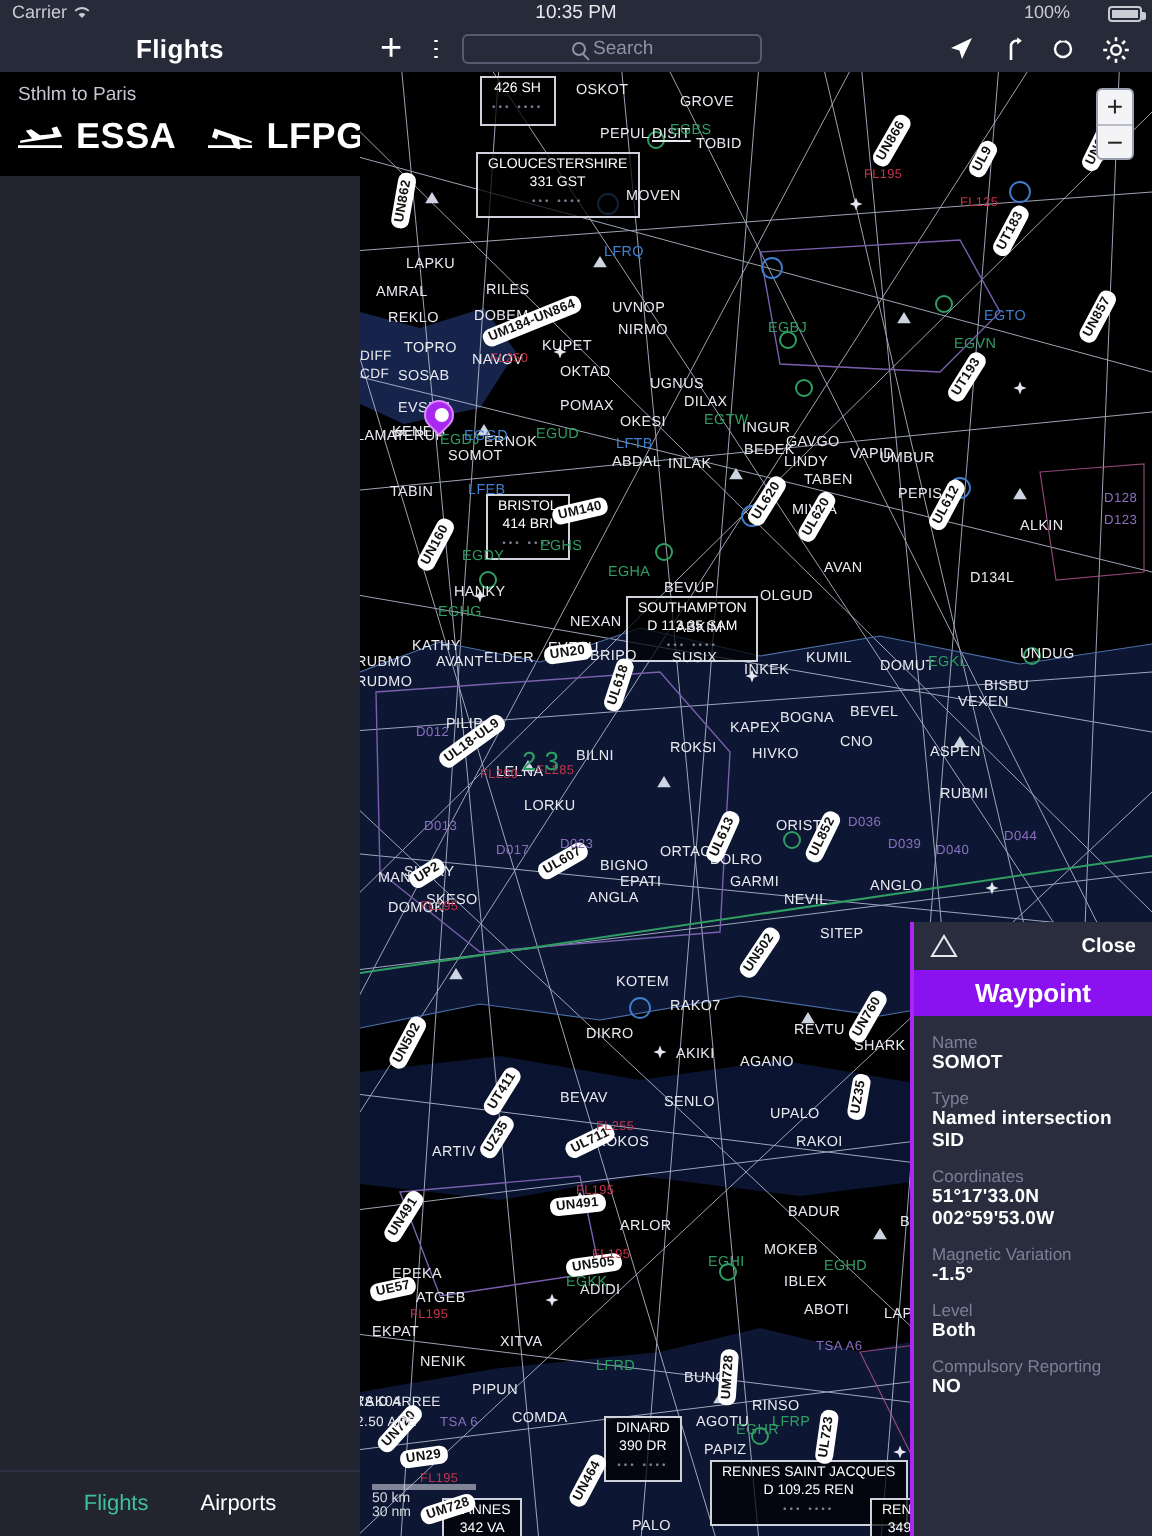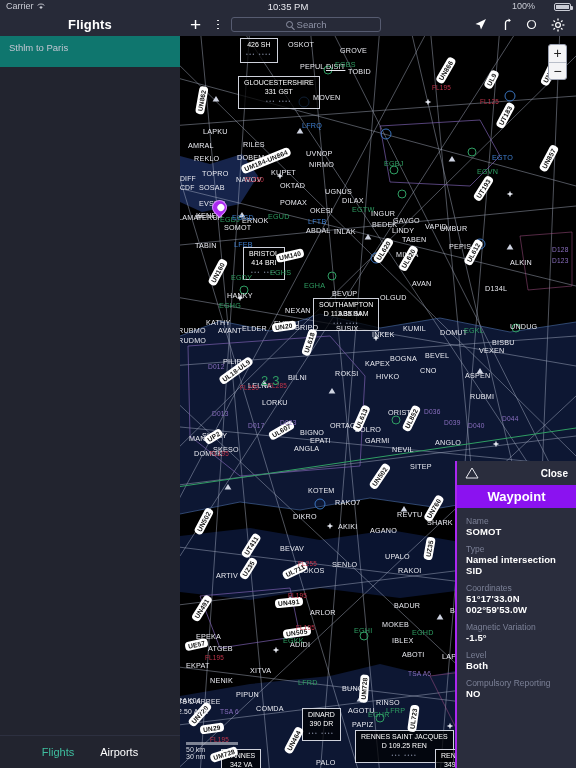--- a/index.html
+++ b/index.html
@@ -38,21 +38,21 @@
     display: flex; align-items: center; justify-content: center; gap: 4px;
     color: #8f93a6; font-size: 9.5px; margin-left: 6px;
   }
   .mag { width: 7px; height: 7px; border: 1.2px solid #8f93a6; border-radius: 50%; position: relative; display:inline-block;}
   .mag::after { content:""; position:absolute; right:-3px; bottom:-2px; width:4px; height:1.2px; background:#8f93a6; transform: rotate(45deg);}
   .nav-icons { margin-left: auto; display: flex; align-items: center; gap: 13px; padding-right: 11px; }
   .nav-icons svg { display:block; }
 
   
   .sidebar { position: absolute; top: 36px; left: 0; width: 180px; bottom: 33px; background: #22242f; }
-  .route-card { background: #0f766e; padding: 6px 9px 9px 9px; }
+  .route-card { background: #000000; padding: 6px 9px 9px 9px; }
   .route-sub { font-size: 9.5px; color: #c3c6d2; margin-bottom: 5px; }
   .route-row { display: flex; align-items: center; gap: 4px; }
   .ap { display: flex; align-items: center; gap: 5px; color: #fff; font-size: 18px; font-weight: 700; letter-spacing: .3px;}
   .ap + .ap { margin-left: 12px; }
 
   
   .tabbar {
     position: absolute; bottom: 0; left: 0; width: 180px; height: 33px;
     background: #22242f; display: flex; align-items: center; justify-content: center; gap: 26px;
     border-top: 1px solid #2d3040;
@@ -163,20 +163,36 @@
           <line x1="11.5" y1="2.5" x2="10.1" y2="3.9"></line>
             <line x1="3.9" y1="10.1" x2="2.5" y2="11.5"></line>
         </g>
       </svg>
     </div>
   </div>
 
   <div class="sidebar">
     <div class="route-card">
       <div class="route-sub">Sthlm to Paris</div>
+      <div class="route-row">
+        <div class="ap">
+          <svg width="24" height="13" viewBox="0 0 24 13">
+            <path d="M1 9.5 L22 6.2 L19.5 1.2 L16.8 2 L17.9 5 L11 5.6 L6.6 2.6 L3.9 3.4 L7 7.3 L1.2 8.2 Z" fill="#fff"></path>
+            <rect x="0" y="10.6" width="22" height="1.4" fill="#fff"></rect>
+          </svg>
+          <span>ESSA</span>
+        </div>
+        <div class="ap">
+          <svg width="24" height="13" viewBox="0 0 24 13">
+            <path d="M22 8.6 L3.3 2.2 L2 6.5 L4.4 7.6 L5.2 5.3 L11.4 7.4 L13.5 12 L16.2 12.8 L15.6 7.8 L21.6 9.6 Z" fill="#fff"></path>
+            <rect x="0" y="10.6" width="22" height="1.4" fill="#fff"></rect>
+          </svg>
+          <span>LFPG</span>
+        </div>
+      </div>
     </div>
   </div>
 
   <div class="tabbar">
     <div class="tab active">Flights</div>
     <div class="tab">Airports</div>
   </div>
 
   <div class="map">
     <svg width="396" height="732" viewBox="0 0 396 732">
@@ -425,21 +441,21 @@
     <div class="mlabel" style="left:155px; top:462px;">RAKO7</div>
     <div class="mlabel" style="left:113px; top:476px;">DIKRO</div>
     <div class="mlabel" style="left:158px; top:486px;">AKIKI</div>
     <div class="mlabel" style="left:217px; top:474px;">REVTU</div>
     <div class="mlabel" style="left:190px; top:490px;">AGANO</div>
     <div class="mlabel" style="left:247px; top:482px;">SHARK</div>
     <div class="mlabel" style="left:278px; top:496px;">PERCH</div>
     <div class="mlabel" style="left:100px; top:508px;">BEVAV</div>
     <div class="mlabel" style="left:205px; top:516px;">UPALO</div>
     <div class="mlabel" style="left:118px; top:530px;">KOKOS</div>
-    <div class="mlabel" style="left:152px; top:524px;">SENLO</div>
+    <div class="mlabel" style="left:152px; top:510px;">SENLO</div>
     <div class="mlabel" style="left:36px;  top:535px;">ARTIV</div>
     <div class="mlabel" style="left:218px; top:530px;">RAKOI</div>
     <div class="mlabel" style="left:296px; top:540px;">AMUGU</div>
     <div class="mlabel" style="left:300px; top:562px;">PETIG</div>
     <div class="mlabel" style="left:270px; top:570px;">BASIK</div>
     <div class="mlabel" style="left:296px; top:590px;">BETUV</div>
     <div class="mlabel" style="left:202px; top:584px;">MOKEB</div>
     <div class="mlabel" style="left:214px; top:565px;">BADUR</div>
     <div class="mlabel" style="left:130px; top:572px;">ARLOR</div>
     <div class="mlabel" style="left:110px; top:604px;">ADIDI</div>

